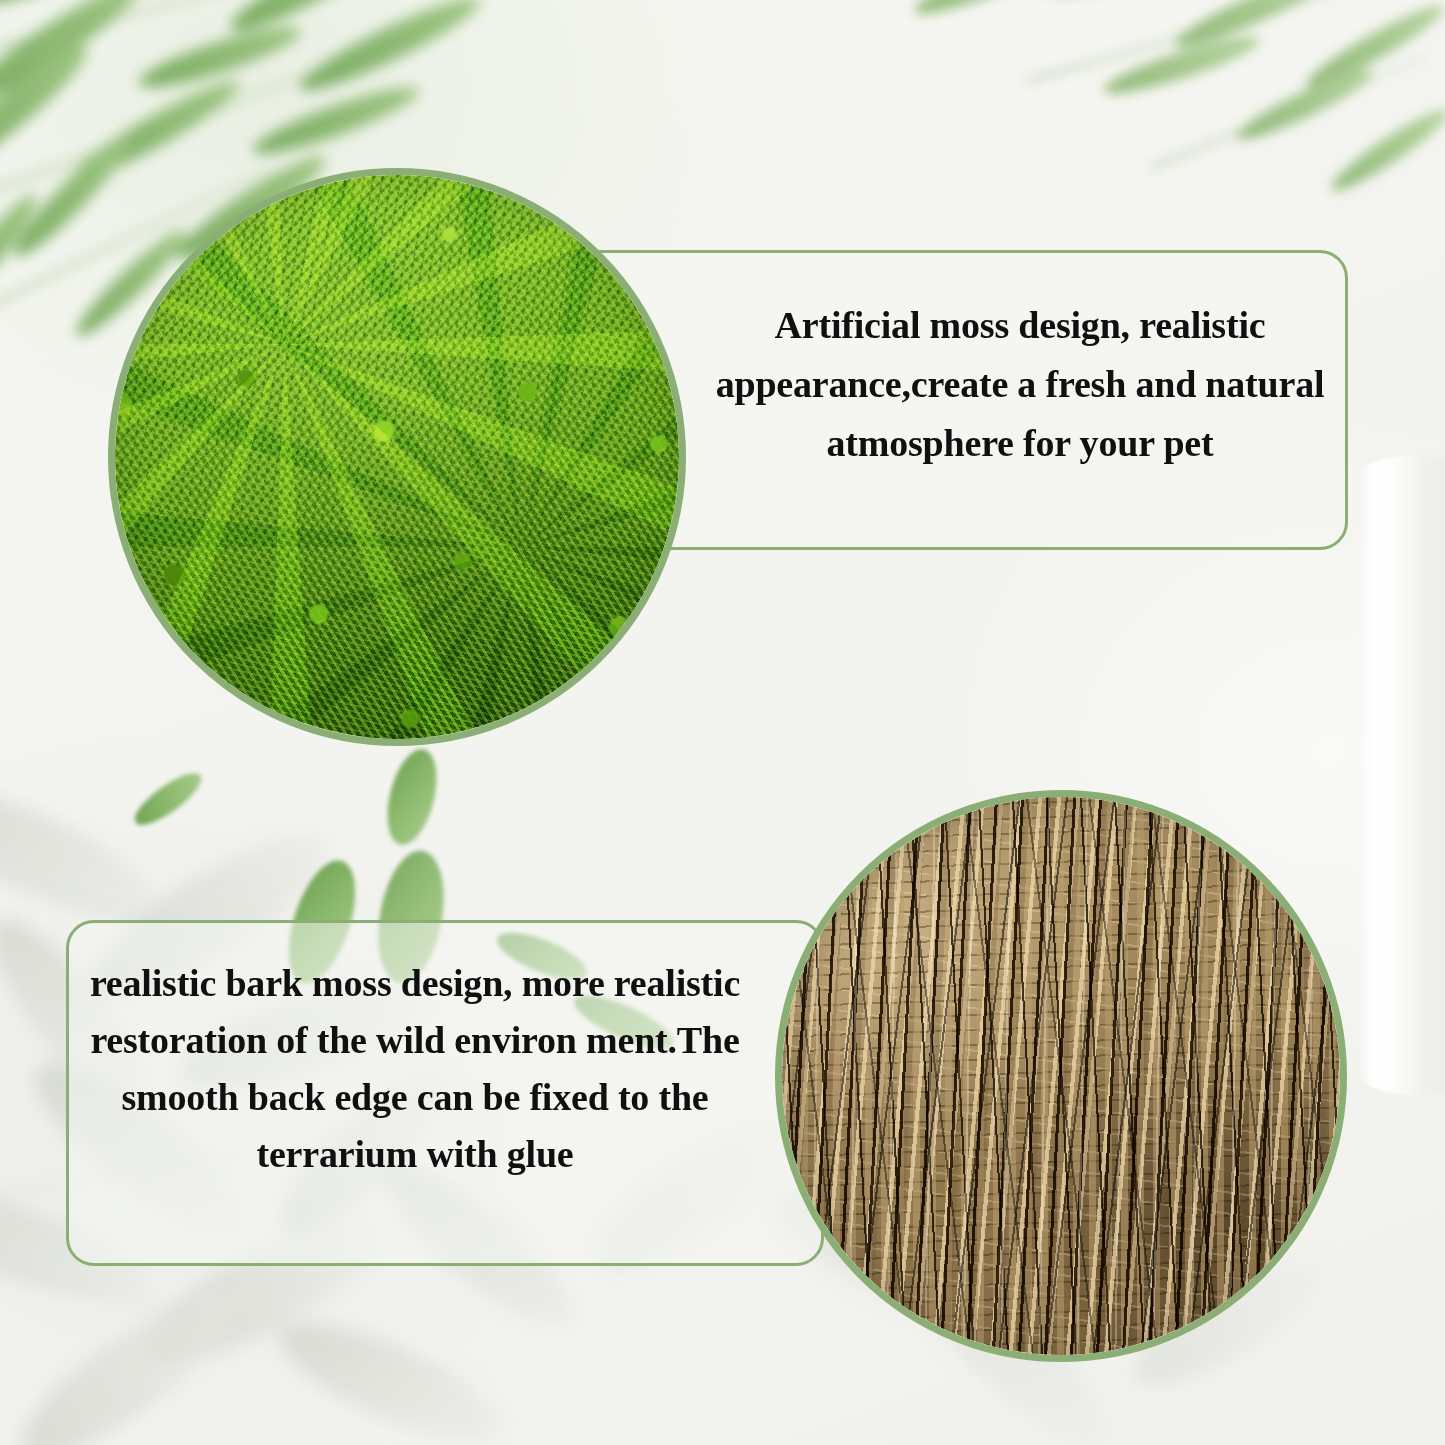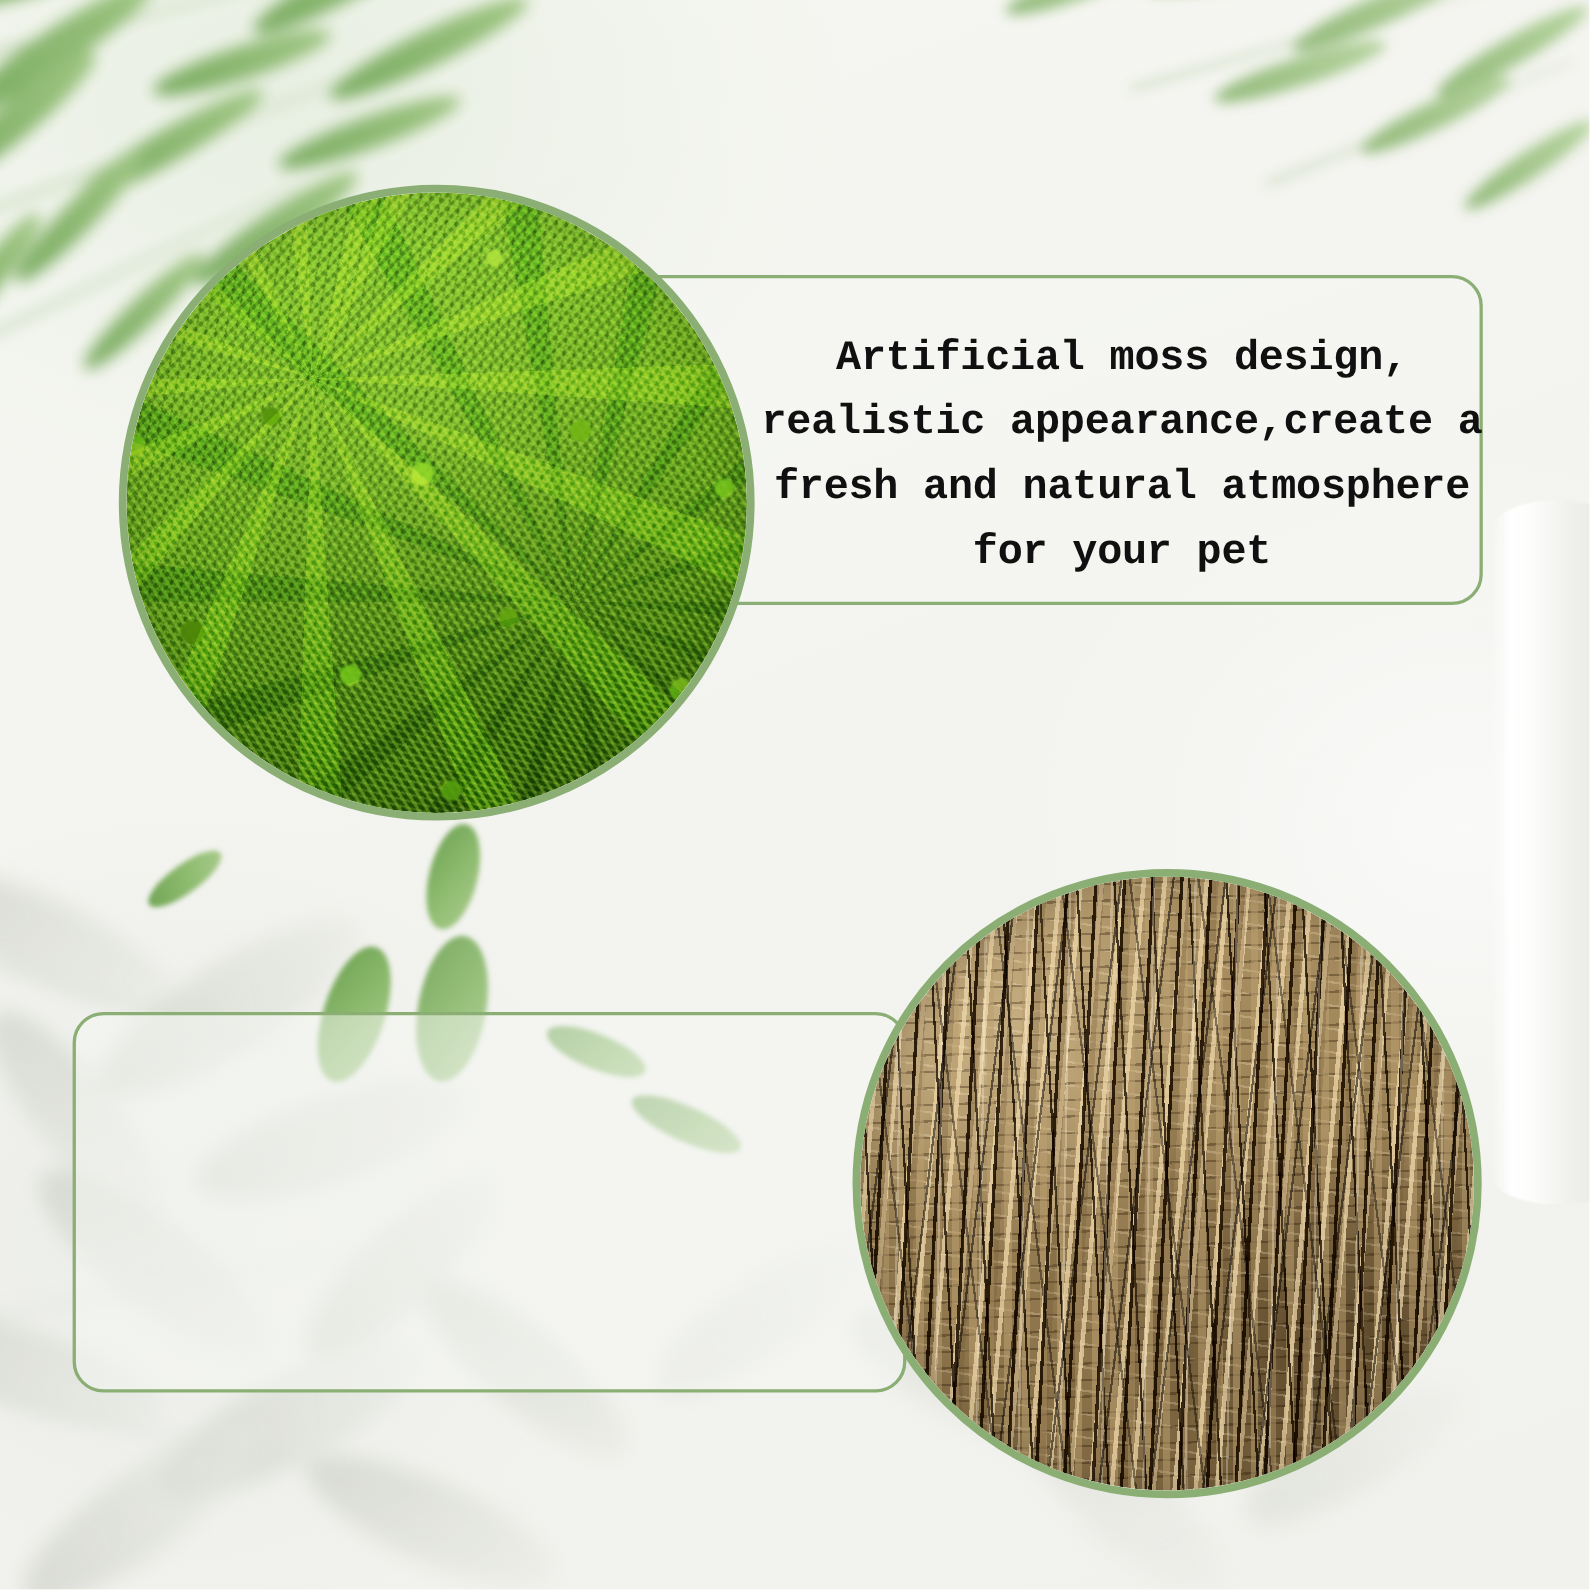--- a/index.html
+++ b/index.html
@@ -6,21 +6,21 @@
     margin: 0;
     padding: 0;
     background: #ffffff;
   }
   #stage {
     position: relative;
     width: 1445px;
     height: 1445px;
     overflow: hidden;
     background: #f4f4f0;
-    font-family: Liberation Mono, monospace;
+    font-family: Liberation Serif, serif;
   }
 
   
   .bg-wash {
     position: absolute;
     inset: 0;
     background:
       radial-gradient(ellipse 700px 520px at 18% 6%,  rgba(230,238,224,0.85) 0%, rgba(244,244,240,0) 72%),
       radial-gradient(ellipse 620px 560px at 10% 78%, rgba(236,238,234,0.95) 0%, rgba(244,244,240,0) 70%),
       radial-gradient(ellipse 560px 480px at 92% 52%, rgba(250,250,249,0.9) 0%, rgba(244,244,240,0) 72%),
@@ -328,14 +328,15 @@
   <div class="callout callout-2"></div>
 
   <div class="photo-circle circle-bark">
     <div class="photo-inner">
       <div class="bark-tex"></div>
       <div class="bark-cracks"></div>
     </div>
     <div class="circle-vignette"></div>
   </div>
 
+  <div class="callout-text callout-2-text">realistic bark moss design, more realistic restoration of the wild environ ment.The smooth back edge can be fixed to the terrarium with glue</div>
 
 </div>
 
 </body></html>

